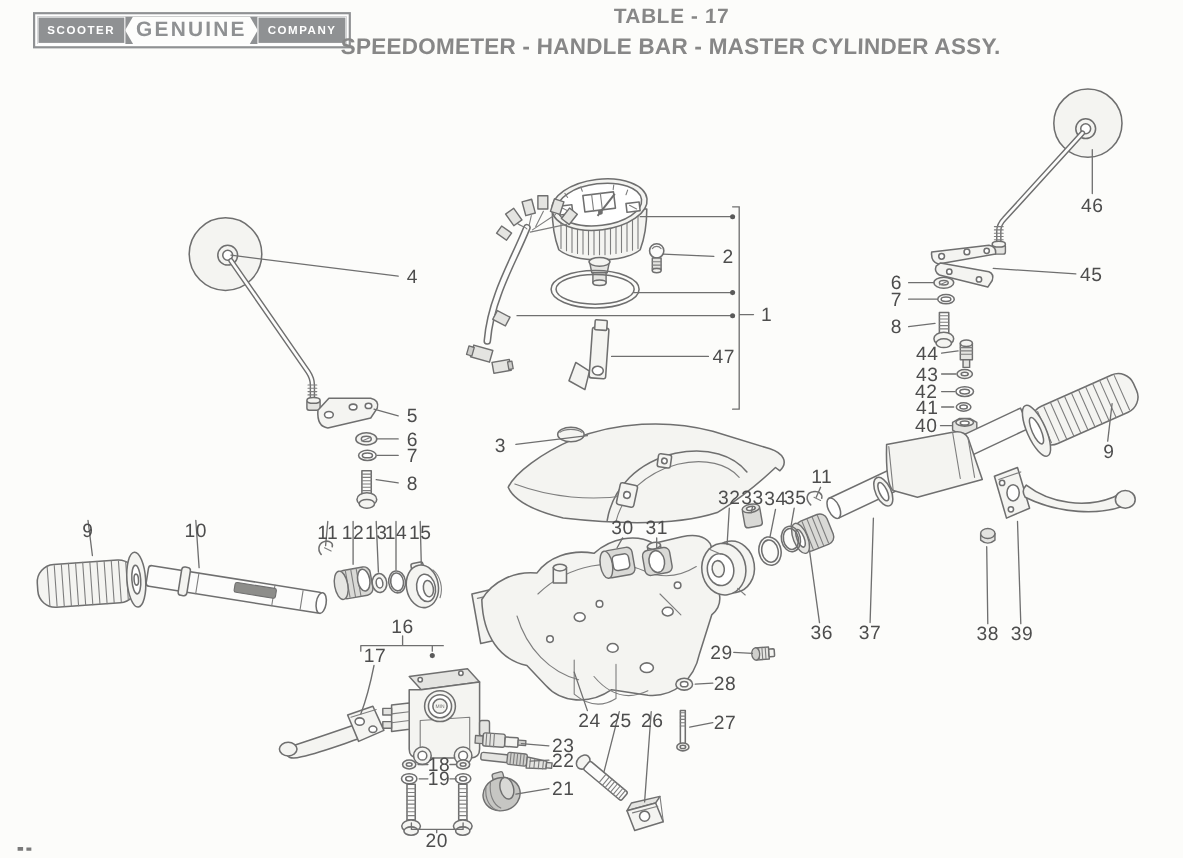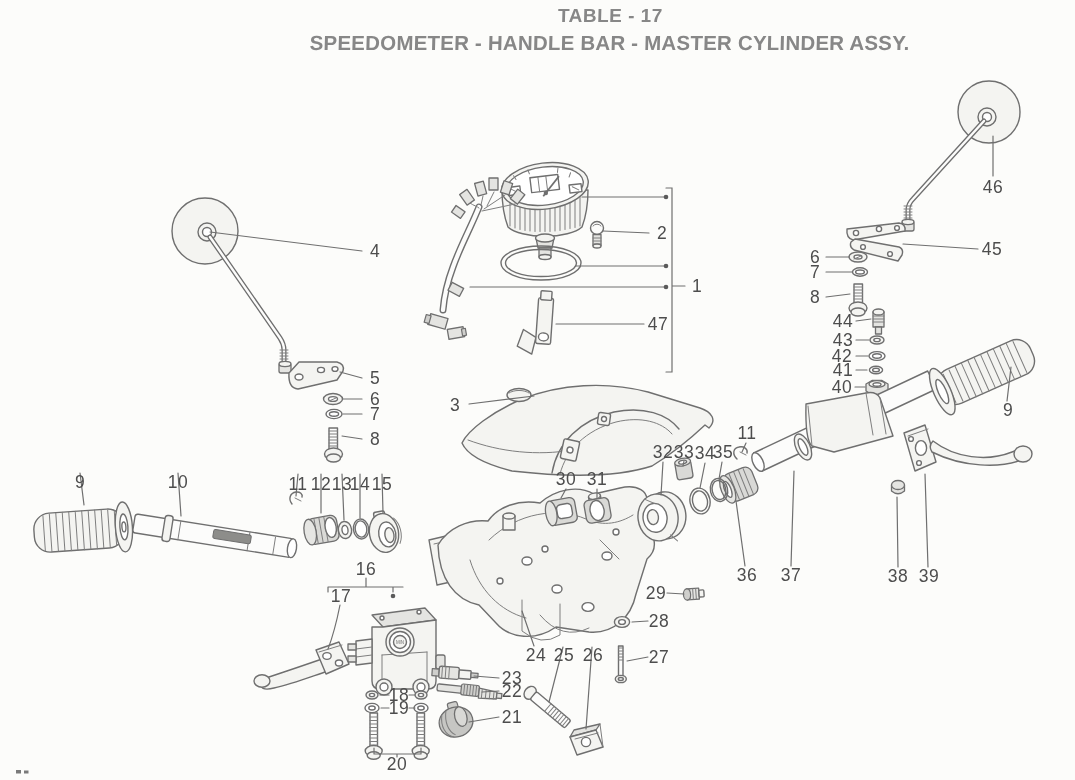--- a/index.html
+++ b/index.html
@@ -508,17 +508,24 @@
         <text x="659" y="657" class="callout">27</text>
         <text x="659" y="621" class="callout">28</text>
         <text x="656" y="593" class="callout">29</text>
       </g>
 
   <g>
     <path fill="#7a7a7a" d="M16,770 h5 v3.5 h-5 Z M24,770.5 h4.5 v3 h-4.5 Z"></path>
   </g>
 </svg>
 
+  <div class="logo">
+    <div class="logo-inner">
+      <span class="logo-seg">SCOOTER</span>
+      <span class="logo-mid">GENUINE</span>
+      <span class="logo-seg">COMPANY</span>
+    </div>
+  </div>
   <div class="titles">
     <div class="t1">TABLE - 17</div>
     <div class="t2">SPEEDOMETER - HANDLE BAR - MASTER CYLINDER ASSY.</div>
   </div>
 </div>
 
 </body></html>

